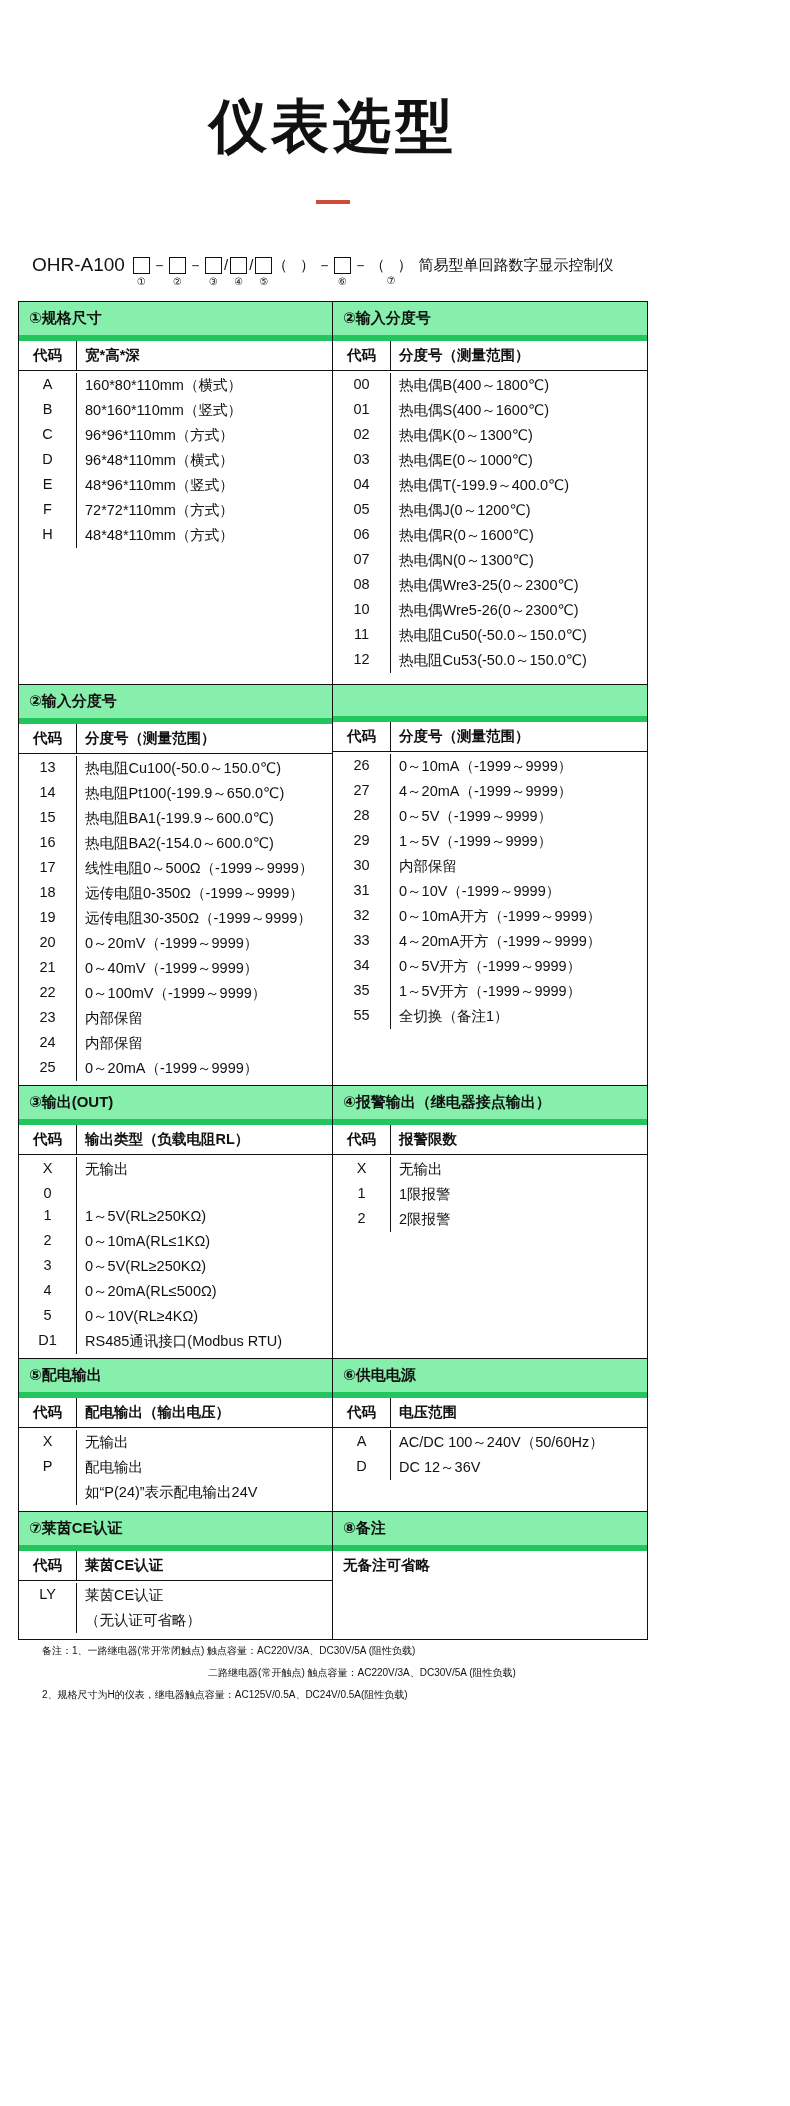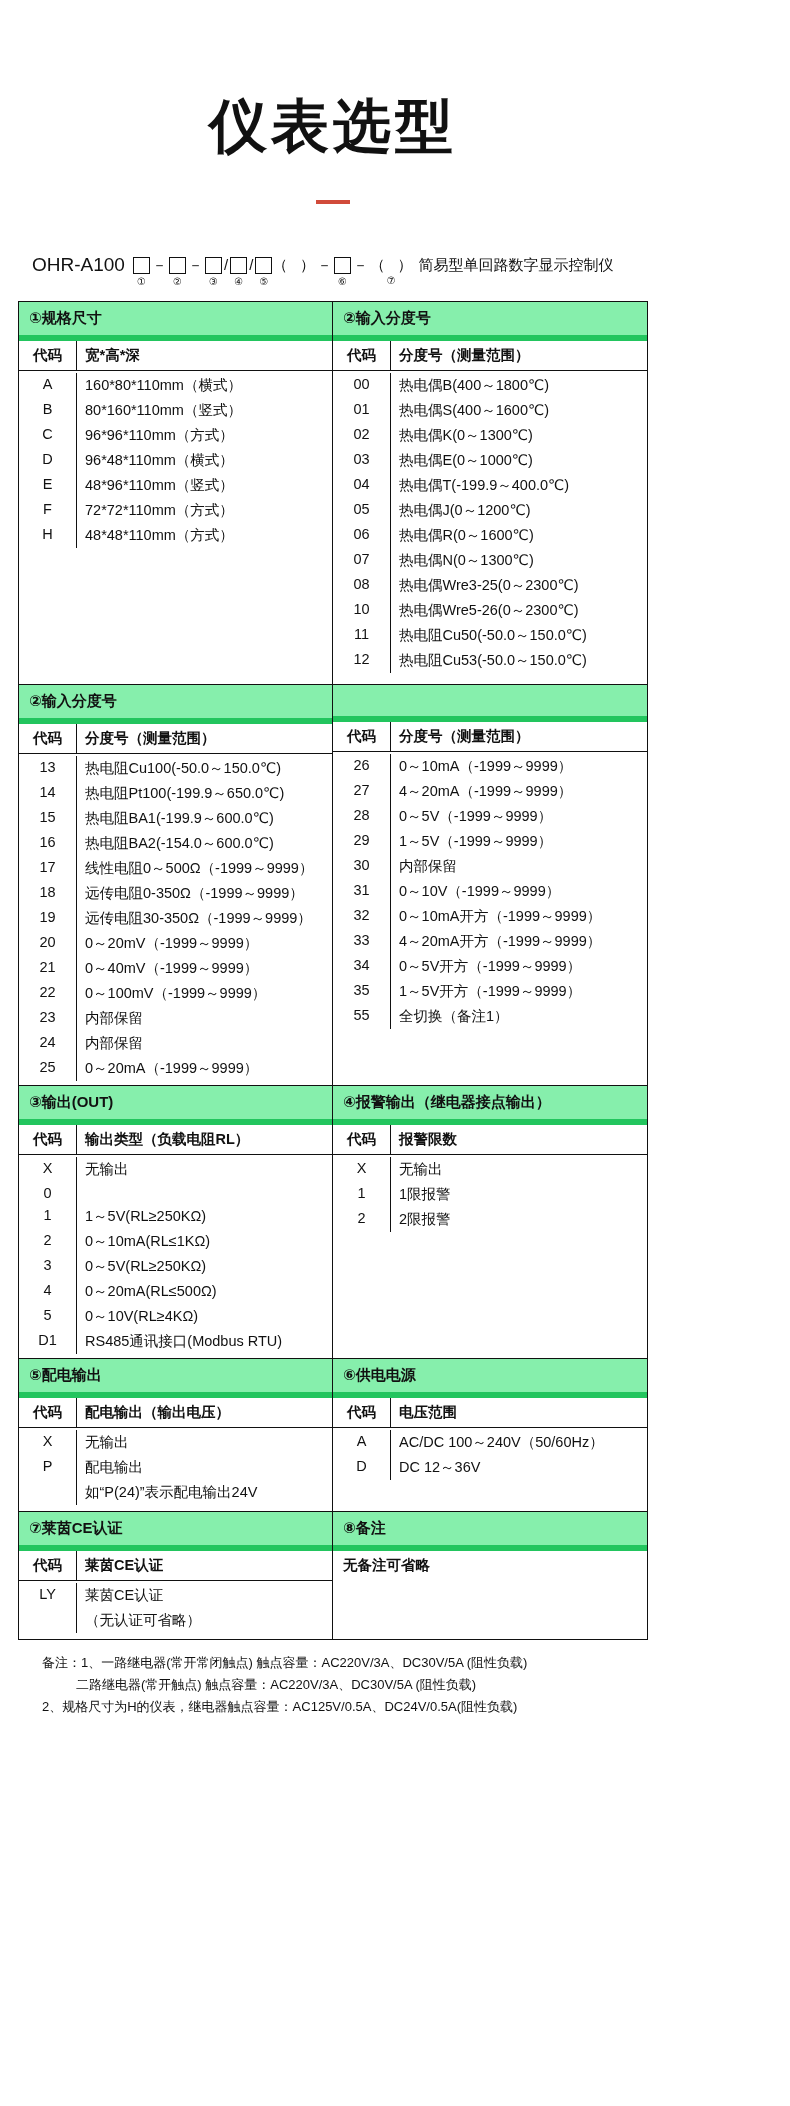--- a/index.html
+++ b/index.html
@@ -65,28 +65,28 @@
     display:flex;
     font-size:14.5px;
   }
   .row .c1{
     width:58px;text-align:center;padding:3px 0;border-right:1px solid #111;box-sizing:border-box;
   }
   .row .c2{flex:1;padding:3px 0 3px 8px;box-sizing:border-box;white-space:nowrap;}
   .rows{padding-bottom:4px;padding-top:2px;}
   .pad-bottom{padding-bottom:6px;}
   .note{
-    font-size:13px;
+    font-size:10px;
     line-height:22px;
-    margin-top:12px;
+    margin-top:0;
     padding-left:24px;
     padding-bottom:24px;
   }
   .note div{white-space:nowrap;}
-  .note .ind{padding-left:34px;}
+  .note .ind{padding-left:34px;text-align:center;}
   .fill{visibility:hidden;}
 </style>
 </head>
 <body>
 
 <div class="page">
 
   <h1 class="title">仪表选型</h1>
   <div class="title-rule"></div>
 

